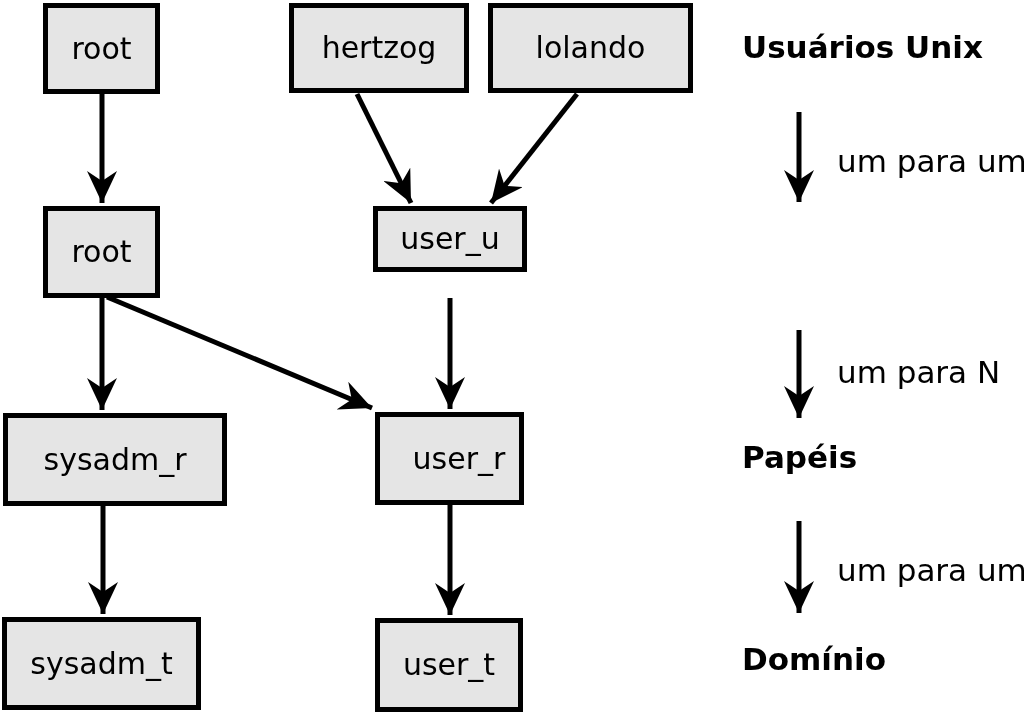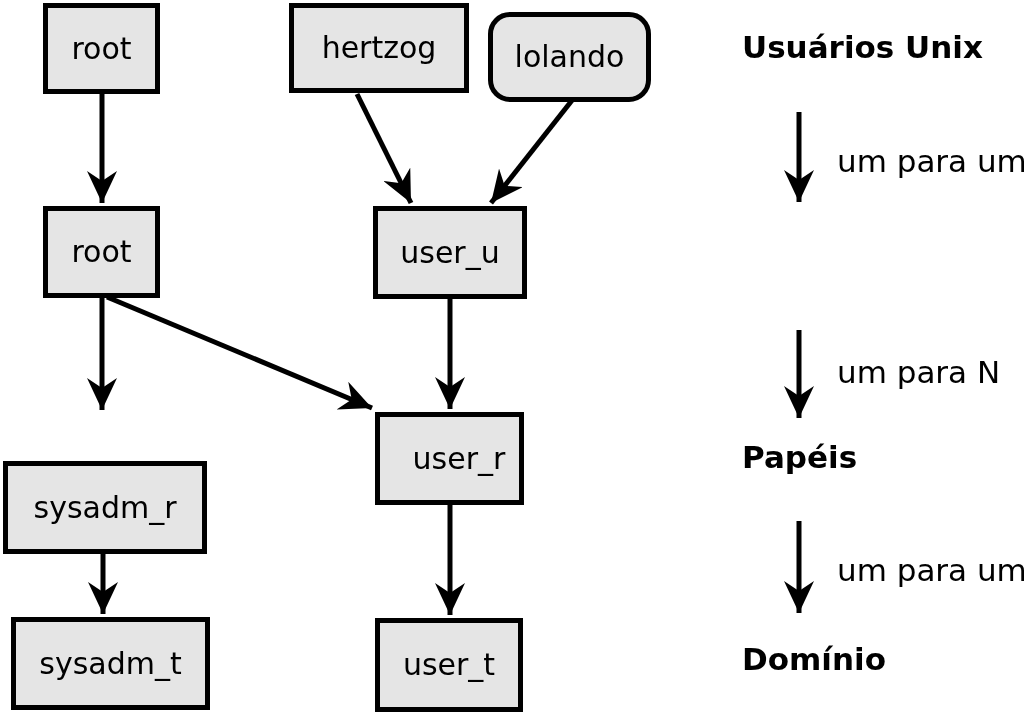--- a/index.html
+++ b/index.html
@@ -44,26 +44,26 @@
   .legend-label.bold {
     font-weight: bold;
   }
   .legend-label.wrap {
     white-space: normal;
     width: 245px;
   }
   
   #node-root-unix     { left: 43px;  top: 3px;   width: 117px; height: 91px; }
   #node-hertzog       { left: 265px; top: 3px;   width: 180px; height: 90px; margin-left: 24px; }
-  #node-lolando       { left: 488px; top: 12px;   width: 163px; height: 90px; border-radius: 22px; }
+  #node-lolando       { left: 488px; top: 3px;   width: 205px; height: 90px; }
   #node-root-selinux  { left: 43px;  top: 206px; width: 117px; height: 92px; }
-  #node-user-u        { left: 373px; top: 206px; width: 154px; height: 93px; }
-  #node-sysadm-r      { left: 3px;   top: 413px; width: 204px; height: 93px; margin-top: 48px; }
+  #node-user-u        { left: 373px; top: 206px; width: 154px; height: 66px; }
+  #node-sysadm-r      { left: 3px;   top: 413px; width: 224px; height: 93px; }
   #node-user-r        { left: 375px; top: 412px; width: 149px; height: 93px; padding-left: 19px; }
-  #node-sysadm-t      { left: 11px;   top: 617px; width: 199px; height: 93px; }
+  #node-sysadm-t      { left: 2px;   top: 617px; width: 199px; height: 93px; }
   #node-user-t        { left: 375px; top: 618px; width: 148px; height: 94px; }
   
   #legend-usuarios-unix { left: 742px; top: 27px;  }
   #legend-um-para-um-1  { left: 837px; top: 141px; }
   #legend-identidades   { left: 742px; top: 211px; }
   #legend-um-para-n     { left: 837px; top: 352px; }
   #legend-papeis        { left: 742px; top: 437px; }
   #legend-um-para-um-2  { left: 837px; top: 550px; }
   #legend-dominio       { left: 742px; top: 639px; }
 </style>

